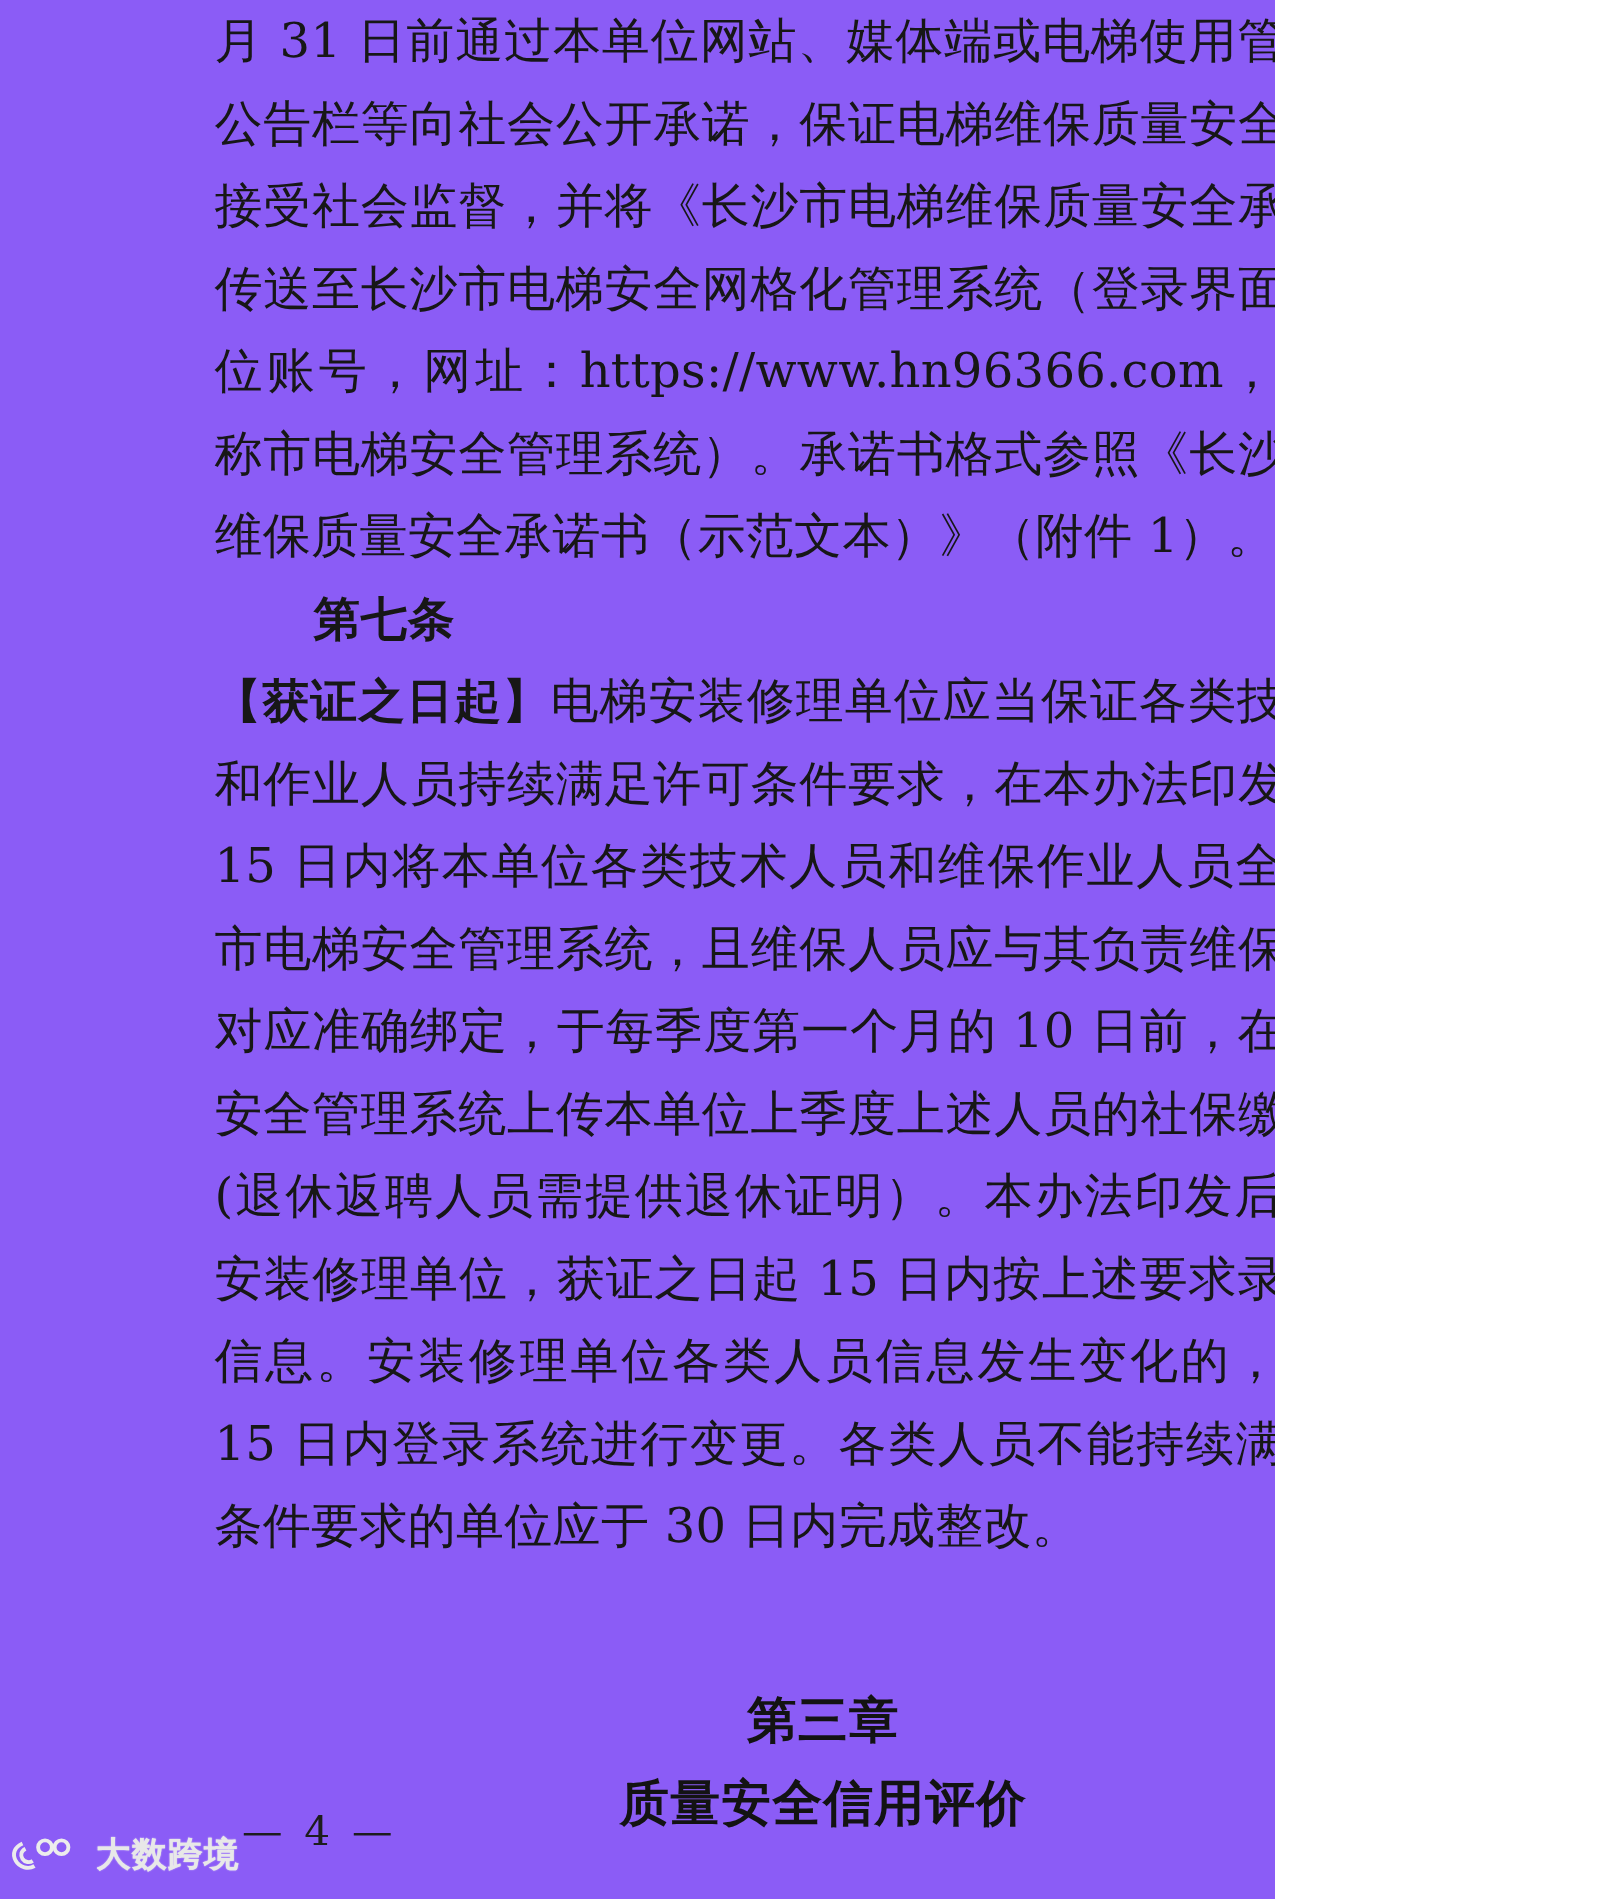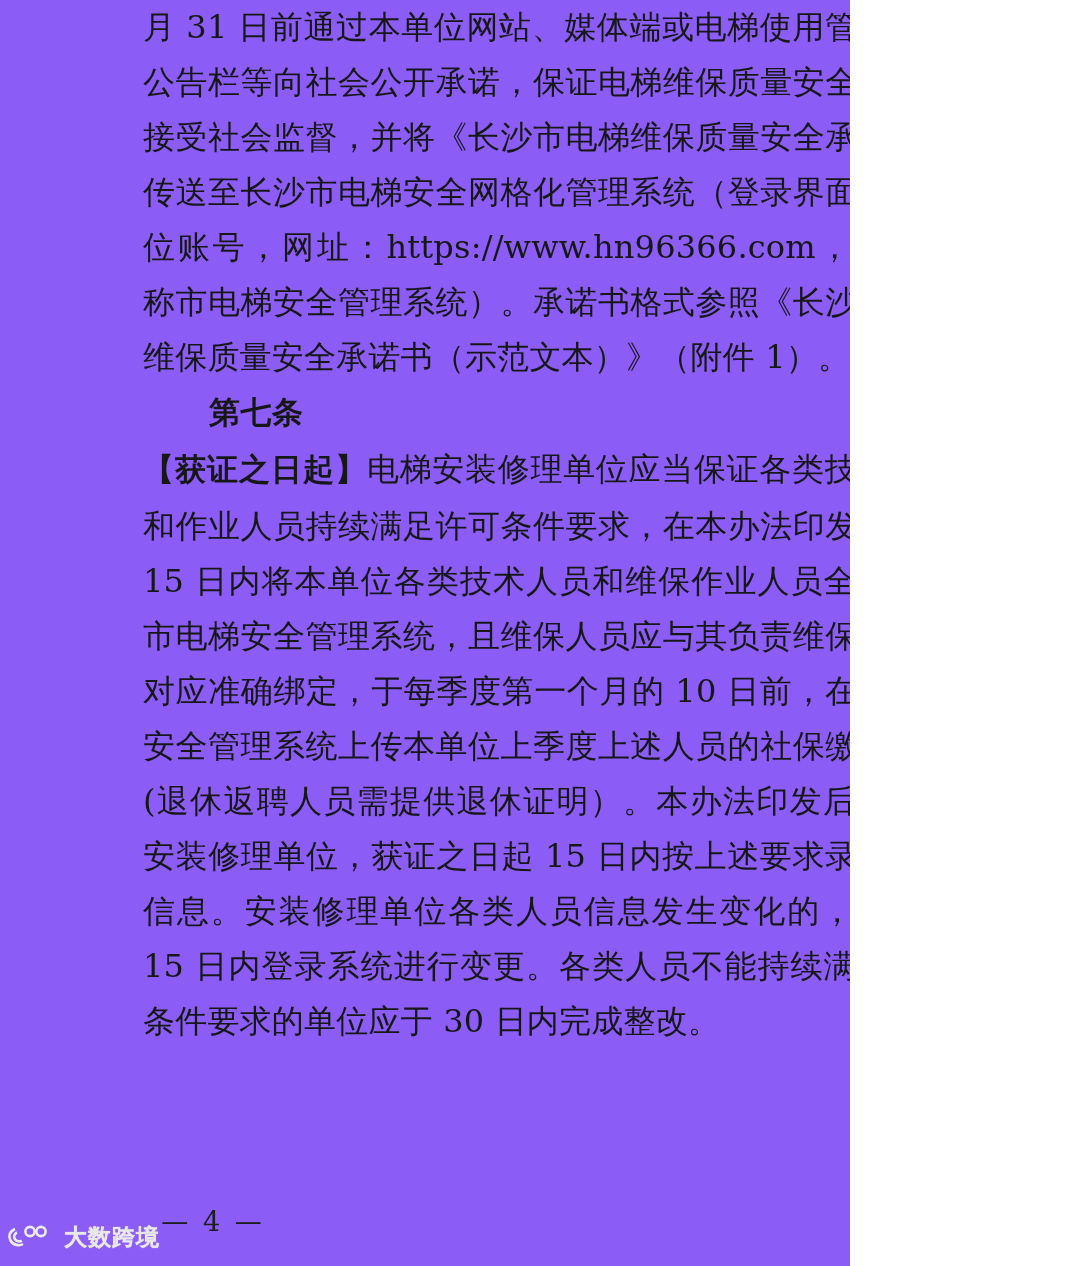--- a/index.html
+++ b/index.html
@@ -35,21 +35,21 @@
     margin: 0;
     -webkit-font-smoothing: antialiased;
   }
   .para.indent {
     text-indent: 66px;
   }
   .para-cont { 
     text-indent: 0;
   }
   .art-label {
-    font-family: Liberation Mono, monospace;
+    font-family: Liberation Sans, sans-serif;
     font-weight: bold;
     font-size: 31px;
     letter-spacing: 0.5px;
   }
   .gap-wide { display: block; width: 26px; }
 
   
   .chapter-heading {
     font-family: "DejaVu Sans", "Liberation Sans", sans-serif;
     font-weight: bold;
@@ -113,20 +113,23 @@
   <div class="body-col">
 
     <p class="para para-cont">月 31 日前通过本单位网站、媒体端或电梯使用管理单位公告栏等向社会公开承诺，保证电梯维保质量安全，主动接受社会监督，并将《长沙市电梯维保质量安全承诺书》传送至长沙市电梯安全网格化管理系统（登录界面注册单位账号，网址：https://www.hn96366.com，以下简称市电梯安全管理系统）。承诺书格式参照《长沙市电梯维保质量安全承诺书（示范文本）》（附件 1）。</p>
 
     <p class="para indent">
       <span class="art-label">第七条</span><span class="gap-wide"></span><span class="art-label">【获证之日起】</span><span>电梯安装修理单位应当保证各类技术人员和作业人员持续满足许可条件要求，在本办法印发之日起 15 日内将本单位各类技术人员和维保作业人员全部录入市电梯安全管理系统，且维保人员应与其负责维保的电梯对应准确绑定，于每季度第一个月的 10 日前，在市电梯安全管理系统上传本单位上季度上述人员的社保缴交证明(退休返聘人员需提供退休证明）。本办法印发后取证的安装修理单位，获证之日起 15 日内按上述要求录入人员信息。安装修理单位各类人员信息发生变化的，应当在 15 日内登录系统进行变更。各类人员不能持续满足许可条件要求的单位应于 30 日内完成整改。</span>
     </p>
 
     <div class="v-space" style="height:74px"></div>
 
+    <h2 class="chapter-heading">
+      <span>第三章</span><span class="gap-wide"></span><span>质量安全信用评价</span>
+    </h2>
 
     <div class="v-space" style="height:55px"></div>
 
   </div>
 
   <div class="page-number">— 4 —</div>
 
   <div class="watermark">
     <span class="wm-logo">
       <svg viewBox="0 0 52 30" width="52" height="30" aria-hidden="true">

